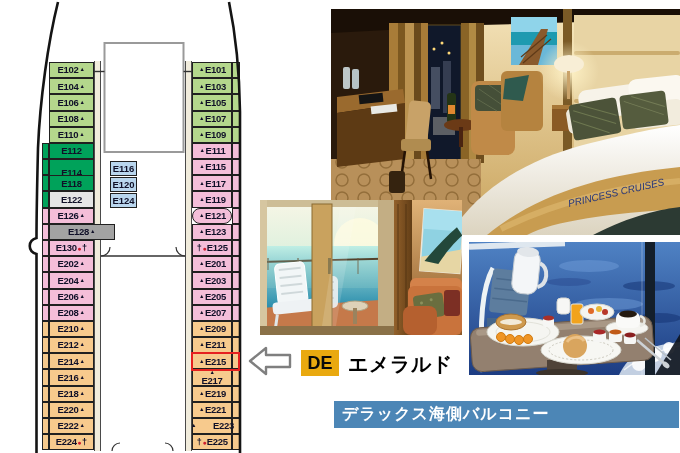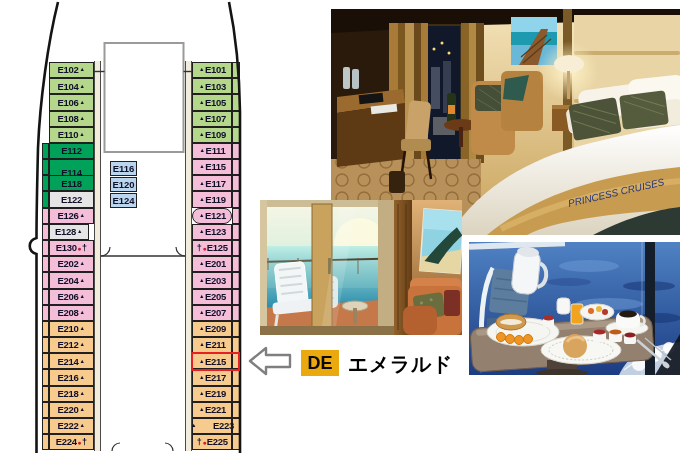--- a/index.html
+++ b/index.html
@@ -93,21 +93,21 @@
       <div class="strip" style="top: 191.44px; height: 16.18px; background: rgb(0, 162, 90); left: 42px; width: 7px;"></div>
       <div class="cell" style="top: 191.44px; height: 16.18px; background: #e5e5e5; left: 49px; width: 45px;">
         <span class="lab">E122</span>
       </div>
       <div class="strip" style="top: 207.62px; height: 16.18px; background: rgb(244, 190, 217); left: 42px; width: 7px;"></div>
       <div class="cell" style="top: 207.62px; height: 16.18px; background: rgb(244, 190, 217); left: 49px; width: 45px;">
         <span class="lab">E126</span>
         <span class="tri">▲</span>
       </div>
       <div class="strip" style="top: 223.8px; height: 16.18px; background: rgb(244, 190, 217); left: 42px; width: 7px;"></div>
-      <div class="cell" style="top: 223.8px; height: 16.18px; background: #e5e5e5; left: 49px; width: 40px;">
+      <div class="cell" style="top: 223.8px; height: 16.18px; background: #a3a3a3; left: 49px; width: 66px;">
         <span class="lab">E128</span>
         <span class="tri">▲</span>
       </div>
       <div class="strip" style="top: 239.98px; height: 16.18px; background: rgb(244, 190, 217); left: 42px; width: 7px;"></div>
       <div class="cell" style="top: 239.98px; height: 16.18px; background: rgb(244, 190, 217); left: 49px; width: 45px;">
         <span class="lab">E130</span>
         <span class="dot">●</span>
         <span class="dag">†</span>
       </div>
       <div class="strip" style="top: 256.16px; height: 16.18px; background: rgb(244, 190, 217); left: 42px; width: 7px;"></div>
@@ -262,21 +262,21 @@
         <span class="tri">▲</span>
         <span class="lab">E211</span>
       </div>
       <div class="strip" style="top: 353.24px; height: 16.18px; background: rgb(247, 202, 141); left: 232px; width: 7.5px;"></div>
       <div class="cell" style="top: 353.24px; height: 16.18px; background: rgb(247, 202, 141); left: 192px; width: 40px;">
         <span class="tri">▲</span>
         <span class="lab">E215</span>
       </div>
       <div class="hlbox" style="top: 352.44px; border-color: rgb(230, 32, 32);"></div>
       <div class="strip" style="top: 369.42px; height: 16.18px; background: rgb(247, 202, 141); left: 232px; width: 7.5px;"></div>
-      <div class="cell" style="top: 369.42px; height: 16.18px; background: rgb(247, 202, 141); left: 192px; width: 40px;">
+      <div class="cell" style="top: 369.42px; height: 16.18px; background: rgb(247, 202, 141); left: 192px; width: 40px; flex-direction: column;">
         <span class="tri">▲</span>
         <span class="lab">E217</span>
       </div>
       <div class="strip" style="top: 385.6px; height: 16.18px; background: rgb(247, 202, 141); left: 232px; width: 7.5px;"></div>
       <div class="cell" style="top: 385.6px; height: 16.18px; background: rgb(247, 202, 141); left: 192px; width: 40px;">
         <span class="tri">▲</span>
         <span class="lab">E219</span>
       </div>
       <div class="strip" style="top: 401.78px; height: 16.18px; background: rgb(247, 202, 141); left: 232px; width: 7.5px;"></div>
       <div class="cell" style="top: 401.78px; height: 16.18px; background: rgb(247, 202, 141); left: 192px; width: 40px;">
@@ -581,14 +581,17 @@
       <ellipse cx="197" cy="123" rx="4" ry="2.5" fill="#cdd2d6" transform="rotate(40 197 123)"></ellipse>
     </g>
   </svg>
 
   <svg class="arrow-svg" width="48" height="34" viewBox="0 0 48 34">
     <polygon points="4,17 20,4 20,11 44,11 44,23 20,23 20,30" fill="#ffffff" stroke="#7f7f7f" stroke-width="2.4" stroke-linejoin="round"></polygon>
   </svg>
   <div class="de-badge" style="background: rgb(233, 169, 15);">DE</div>
   <div class="legend-name">エメラルド</div>
 
+  <div class="banner" style="background: rgb(76, 134, 182);">
+    <span>デラックス海側バルコニー</span>
+  </div>
 
 </div>
 
 </body></html>

